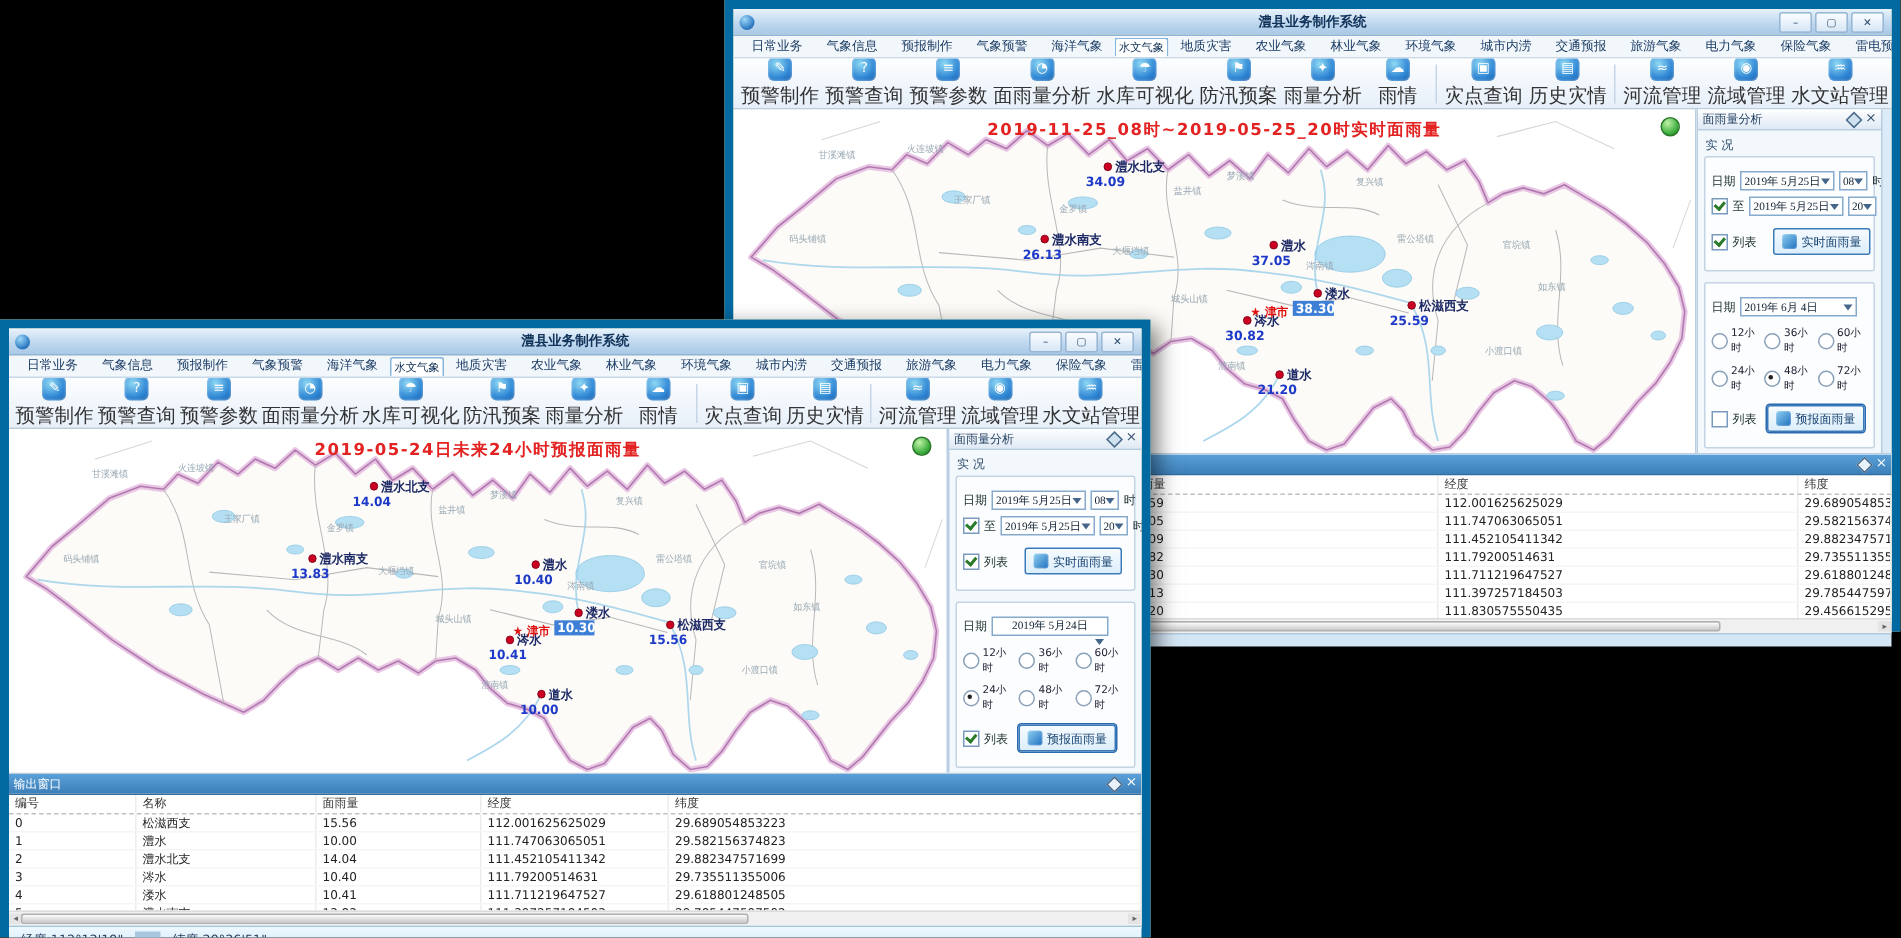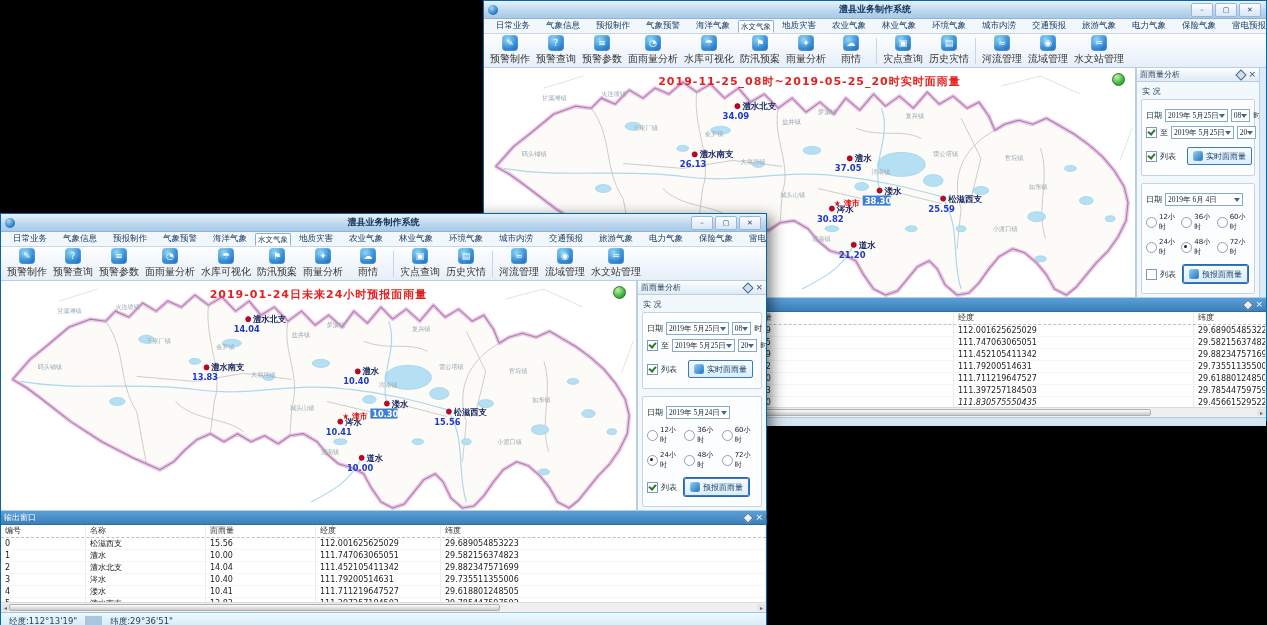--- a/index.html
+++ b/index.html
@@ -1,20 +1,20 @@
 <!DOCTYPE html>
 <html><head>
 <meta charset="utf-8">
 <style>
   html,body{margin:0;padding:0;background:#000;}
   body{width:1267px;height:625px;position:relative;overflow:hidden;
        font-family:"DejaVu Sans",sans-serif;-webkit-font-smoothing:antialiased;}
   #stage{position:absolute;inset:0;background:#000;}
   .appwin{position:absolute;display:flex;flex-direction:column;background:#fef9c3;
-          border:1px solid #0369a1;box-sizing:border-box;}
+          border:6px solid #0369a1;box-sizing:border-box;}
   #winB{box-shadow:4px 4px 14px rgba(0,0,0,.55);z-index:2;}
   #winA{z-index:1;}
   
   .titlebar{height:17px;flex:0 0 17px;display:flex;align-items:center;position:relative;
     background:linear-gradient(#e8f2fb,#bcd6ee 60%,#a9c9e6);border-bottom:1px solid #8fb4d8;}
   .appicon{width:10px;height:10px;border-radius:50%;margin:0 4px;
     background:radial-gradient(circle at 35% 30%,#9fd8f8,#2f7cc4 65%,#14538f);flex:0 0 auto;}
   .wtitle{position:absolute;left:0;right:0;text-align:center;font-size:9px;color:#11335a;font-weight:bold;}
   .winbtns{margin-left:auto;display:flex;gap:2px;padding-right:5px;z-index:1;}
   .winbtn{width:20px;height:12px;font-size:7px;line-height:12px;text-align:center;color:#2a4a6a;
@@ -24,21 +24,21 @@
     border-bottom:1px solid #c8d8e8;padding-left:4px;overflow:hidden;}
   .menuitem{font-size:8.5px;color:#1b3c64;padding:1px 8px 1px 8px;white-space:nowrap;}
   .menuitem.sel{background:#fff;border:1px solid #86b4dc;border-bottom:1px solid #fff;border-radius:2px 2px 0 0;color:#0a2c52;margin-top:34px;}
   
   .toolbar{height:33px;flex:0 0 33px;display:flex;align-items:center;background:linear-gradient(#fdfeff,#e6eff9);
     border-bottom:1px solid #b9cee2;padding-left:3px;overflow:hidden;}
   .tbitem{display:flex;flex-direction:column;align-items:center;min-width:38px;padding:0 3px;gap:1px;}
   .tbi{width:16px;height:16px;border-radius:4px;color:#fff;font-size:9px;line-height:16px;text-align:center;
     background:radial-gradient(circle at 35% 28%,#8fd8f4,#2e86d4 62%,#1b5fa8);
     box-shadow:inset 0 0 2px rgba(255,255,255,.6);}
-  .tblabel{font-size:10px;color:#333;white-space:nowrap;}
+  .tblabel{font-size:13px;color:#333;white-space:nowrap;}
   .tbsep{width:1px;height:26px;background:#c6d6e6;margin:0 3px;flex:0 0 1px;}
   
   .contentrow{display:flex;flex:0 0 auto;position:relative;}
   .maparea{flex:1 1 auto;position:relative;background:#fff;border-right:1px solid #b9cee2;overflow:hidden;}
   .maparea svg{position:absolute;inset:0;width:100%;height:100%;}
   .maptitle{position:absolute;top:6px;left:0;right:0;text-align:center;font-size:11px;font-weight:bold;
     color:#e32222;letter-spacing:1px;z-index:3;pointer-events:none;}
   .greenbtn{position:absolute;top:5px;right:10px;width:11px;height:11px;border-radius:50%;z-index:4;
     background:radial-gradient(circle at 35% 28%,#c2f2a8,#44b244 60%,#1f7a1f);border:1px solid #2a7a2a;}
   
@@ -420,21 +420,21 @@
             <div class="tcell" style="flex: 0 0 90px;">5</div>
             <div class="tcell" style="flex: 0 0 170px;">澧水南支</div>
             <div class="tcell" style="flex: 0 0 210px;">26.13</div>
             <div class="tcell" style="flex: 0 0 240px;">111.397257184503</div>
             <div class="tcell" style="flex: 1 1 auto;">29.785447597592</div>
           </div>
           <div class="trow">
             <div class="tcell" style="flex: 0 0 90px;">6</div>
             <div class="tcell" style="flex: 0 0 170px;">道水</div>
             <div class="tcell" style="flex: 0 0 210px;">21.20</div>
-            <div class="tcell" style="flex: 0 0 240px; font-style: italic;">111.830575550435</div>
+            <div class="tcell" style="flex: 0 0 240px;">111.830575550435</div>
             <div class="tcell" style="flex: 1 1 auto;">29.456615295223</div>
           </div>
         </div>
         <div class="hscroll">
           <div class="harrow" style="left: 0px;">◂</div>
           <div class="harrow" style="right: 0px;">▸</div>
           <div class="hthumb" style="left: 1%; width: 84%;"></div>
         </div>
       </div>
       <div class="bottomstrip"></div>
@@ -613,21 +613,21 @@
             <g>
       <circle cx="462" cy="130" r="2.6" fill="#cc0022" stroke="#7a0014" stroke-width="0.6"></circle>
       <text class="stname" x="467" y="133">松滋西支</text>
       <text class="stval" x="447" y="143">15.56</text>
             </g>
             <g>
       <text x="352" y="137" font-size="8" fill="#e01111">★</text>
       <text class="cityname" x="362" y="137">津市</text>
             </g>
   </svg>
-          <div class="maptitle">2019-01-24日未来24小时预报面雨量</div>
+          <div class="maptitle">2019-05-24日未来24小时预报面雨量</div>
           <div class="greenbtn"></div>
         </div>
         <div class="dock" style="width: 128px; flex: 0 0 128px;">
           <div class="dockhead">
             <span class="ttl">面雨量分析</span>
             <span class="icon-pin"></span>
             <span class="icon-x">×</span>
           </div>
           <div class="dockbody">
             <div class="grpcap">实 况</div>
@@ -662,21 +662,21 @@
                 <span>列表</span>
                 <div class="rainbtn" style="margin-left: 8px;">
                   <span class="bic"></span>
                   <span>实时面雨量</span>
                 </div>
               </div>
             </div>
             <div class="groupbox" style="margin-top: 4px;">
               <div class="prow">
                 <span>日期</span>
-                <div class="sel" style="width: 64px;">
+                <div class="sel" style="width: 78px; flex-direction: column;">
                   <span>2019年 5月24日</span>
                   <span class="ar"></span>
                 </div>
               </div>
               <div class="radiogrid">
                 <label class="radioitem">
                   <span class="rd"></span>
                   <span>12小时</span>
                 </label>
                 <label class="radioitem">

